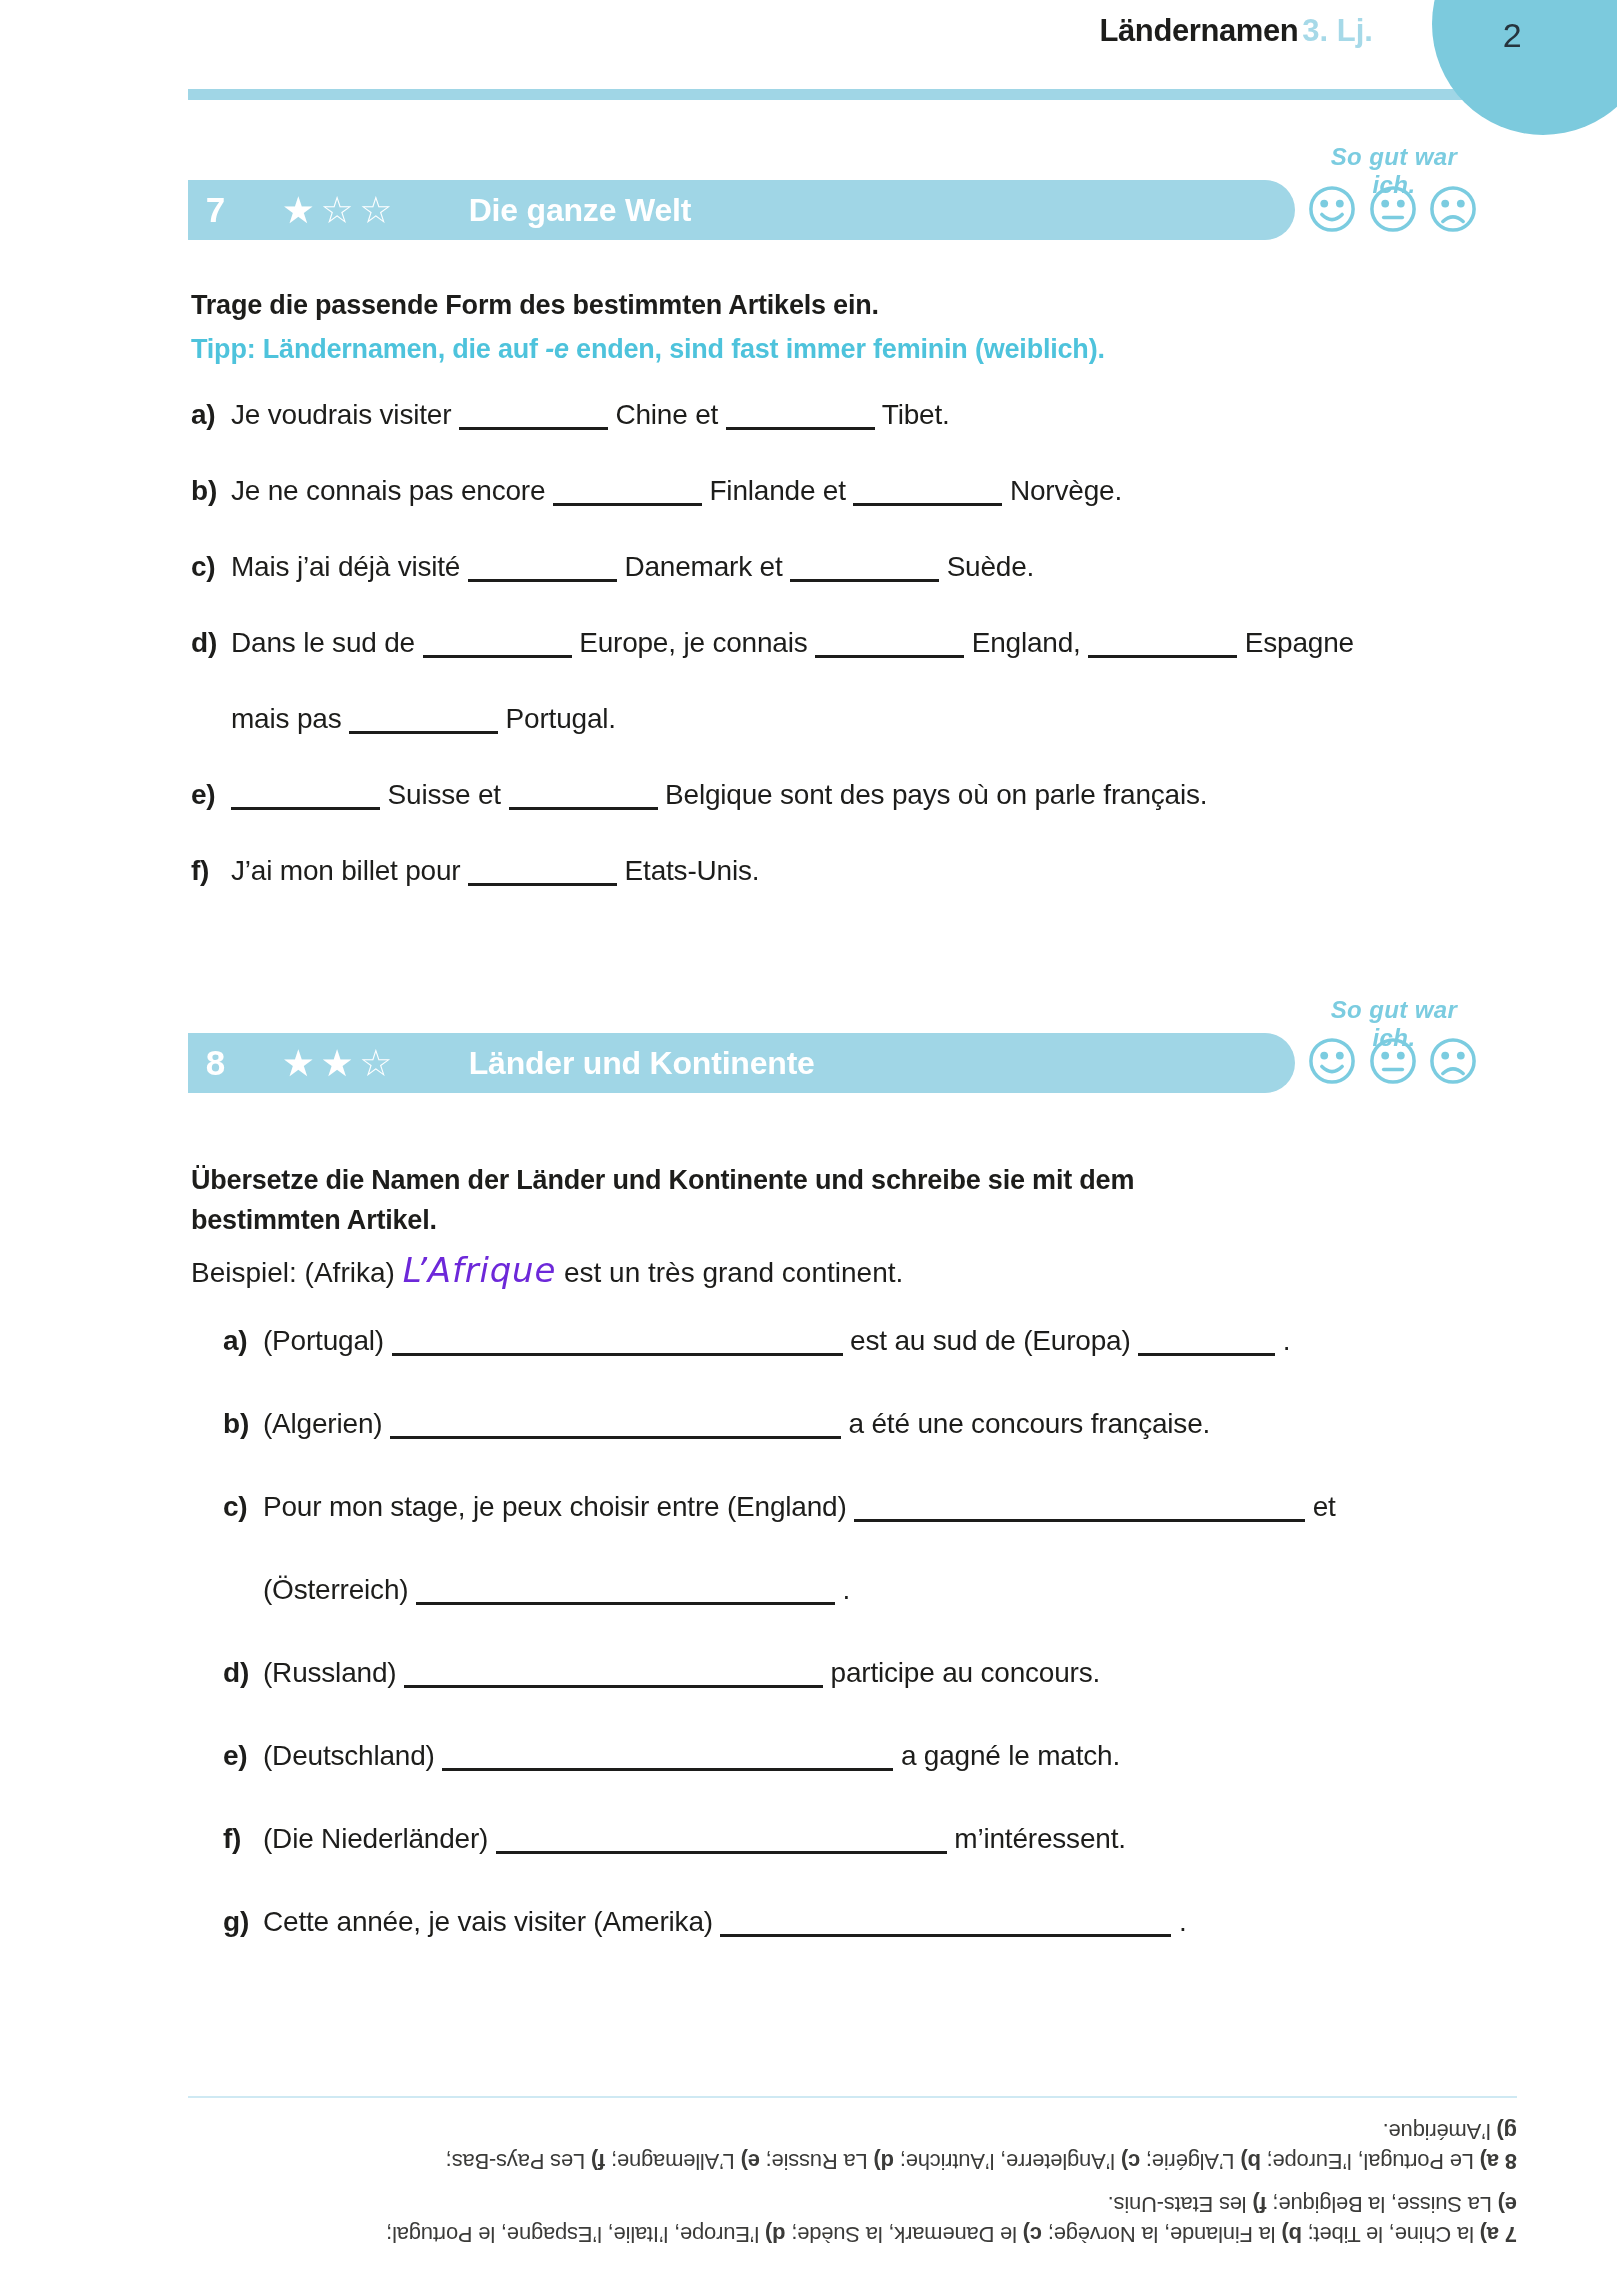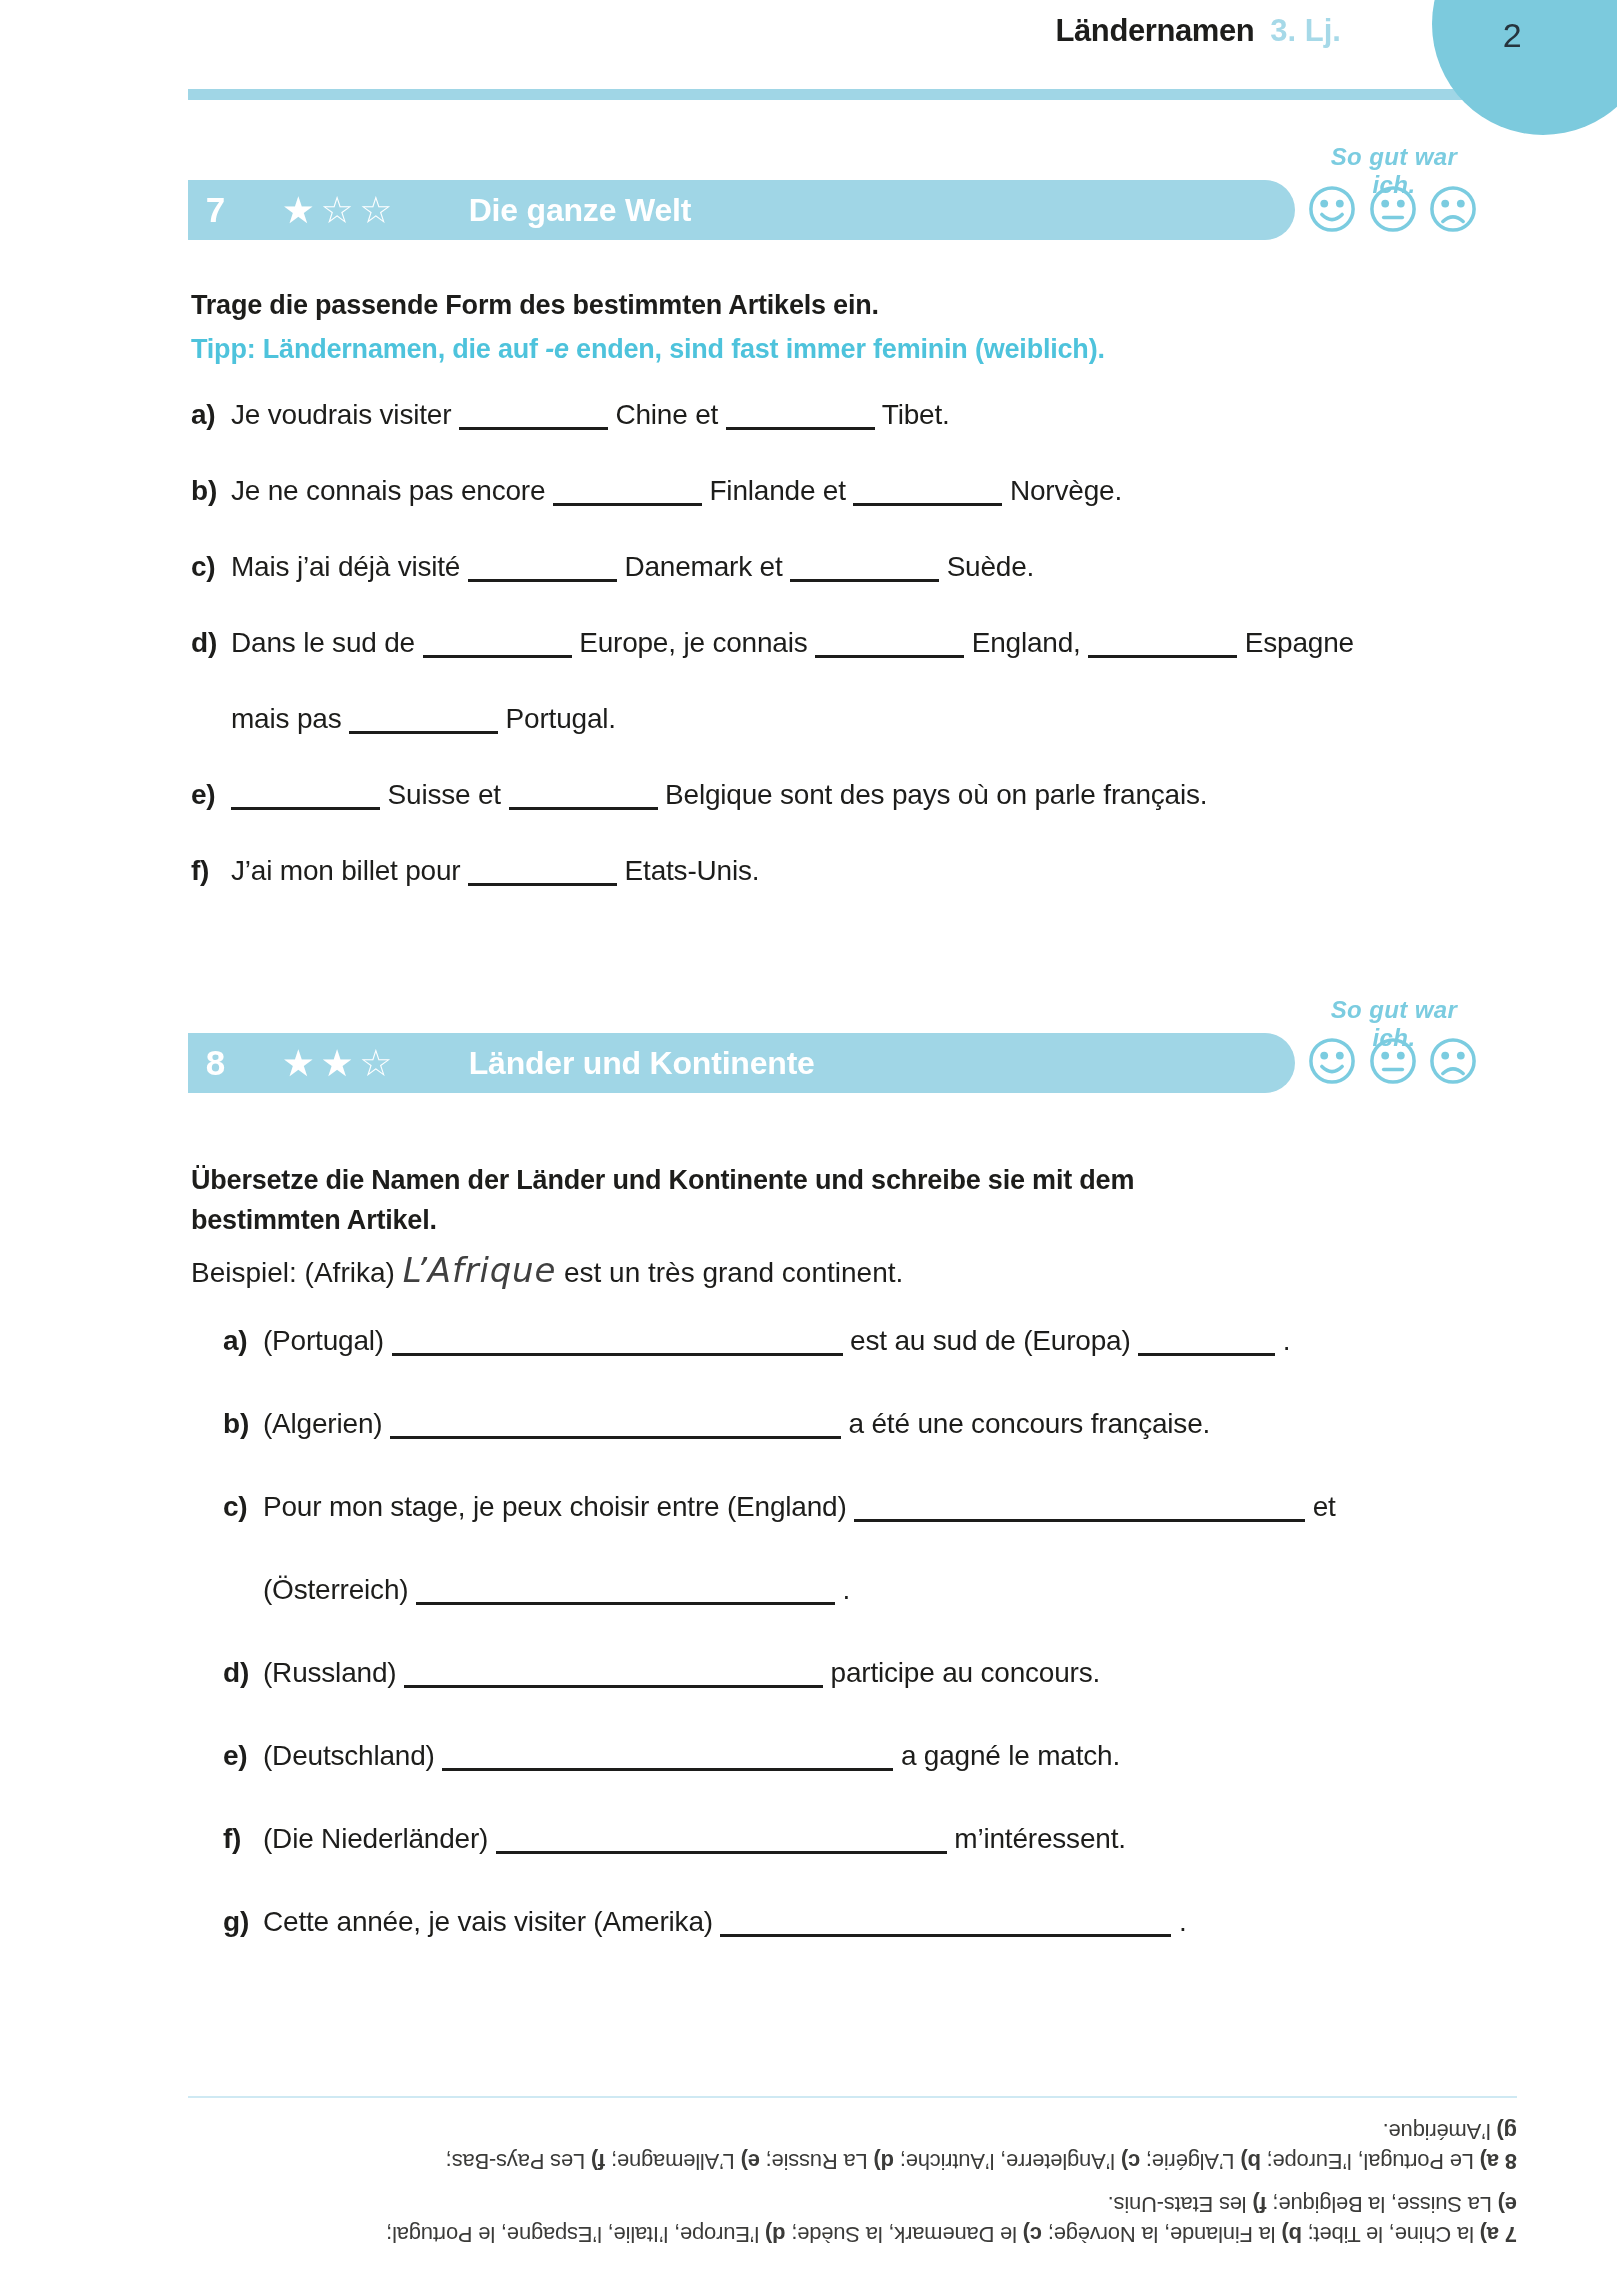--- a/index.html
+++ b/index.html
@@ -1,21 +1,21 @@
 <!DOCTYPE html>
 <html style="font-size:13px"><head>
 <meta charset="utf-8">
 <style>
   html,body{margin:0;padding:0;background:#fff;}
   .page{position:relative;width:1618px;height:2284px;background:#fff;overflow:hidden;
         font-family:"Liberation Sans",sans-serif;color:#1d1d1b;}
 
   
   .header-row{position:absolute;top:13px;left:0;width:1341px;display:flex;
-              justify-content:flex-end;align-items:flex-start;gap:16px;}
+              justify-content:flex-end;align-items:flex-start;gap:4px;padding-left:32px;}
   .header-title{font-size:31px;font-weight:bold;color:#1d1d1b;letter-spacing:-0.4px;}
   .header-level{font-size:31px;font-weight:bold;color:#a6d9e8;}
   .header-rule{position:absolute;top:89px;left:188px;width:1430px;height:10.5px;background:#a0d6e6;z-index:1;}
   .page-circle{position:absolute;top:-87px;left:1432px;width:222px;height:222px;border-radius:50%;
                background:#7ccadd;z-index:2;}
   .page-number{position:absolute;top:103px;left:0;width:161px;text-align:center;
                font-size:34px;color:#26343d;letter-spacing:0.8px;}
 
   
   .rating-label{position:absolute;left:1307px;width:174px;text-align:center;
@@ -30,21 +30,21 @@
   .ex-stars{font-size:37px;letter-spacing:5.6px;margin-left:28px;width:153px;
             font-family:"DejaVu Sans",sans-serif;line-height:1;}
   .ex-title{font-size:32px;font-weight:bold;margin-left:34px;letter-spacing:-0.2px;}
 
   .instruction{position:absolute;left:191px;font-size:27px;font-weight:bold;color:#1d1d1b;letter-spacing:-0.2px;}
   .tip{position:absolute;left:191px;font-size:27px;font-weight:bold;color:#4ec3dc;letter-spacing:-0.2px;}
   .tip-em{font-style:italic;}
   .instr2-line{display:block;line-height:40px;}
 
   .example{position:absolute;left:191px;font-size:28px;}
-  .handwriting{font-style:italic;font-size:34px;color:#404040;font-family:"DejaVu Sans",sans-serif;letter-spacing:0.8px;}
+  .handwriting{font-style:italic;font-size:34px;color:#6d28d9;font-family:"DejaVu Sans",sans-serif;letter-spacing:0.8px;}
 
   
   .items{position:absolute;left:191px;width:1386px;font-size:28px;letter-spacing:-0.2px;}
   .line{white-space:nowrap;}
   .ex7-items .line{margin-bottom:44px;}
   .ex8-items .line{margin-bottom:51px;}
   .item-label{display:inline-block;width:40px;font-weight:bold;}
   .blank{display:inline-block;height:24px;border-bottom:3.2px solid #1d1d1b;margin-bottom:-6.4px;}
 
   

